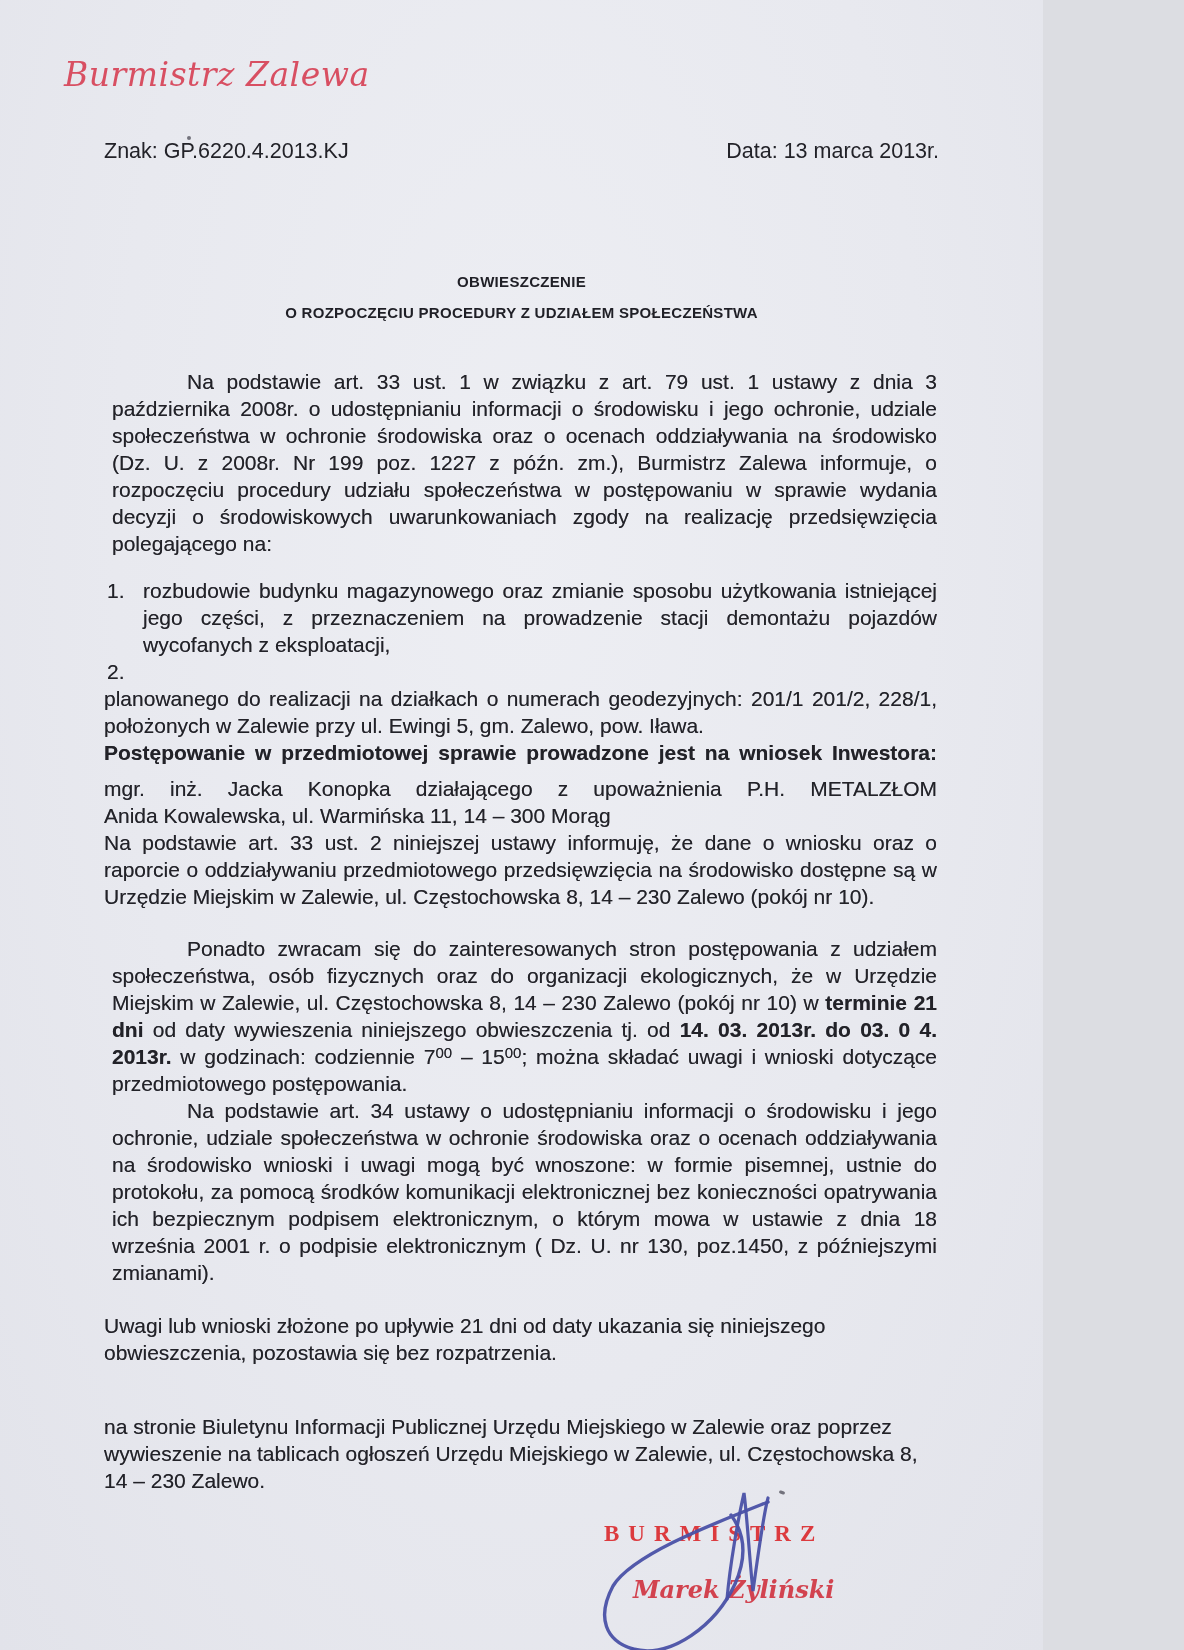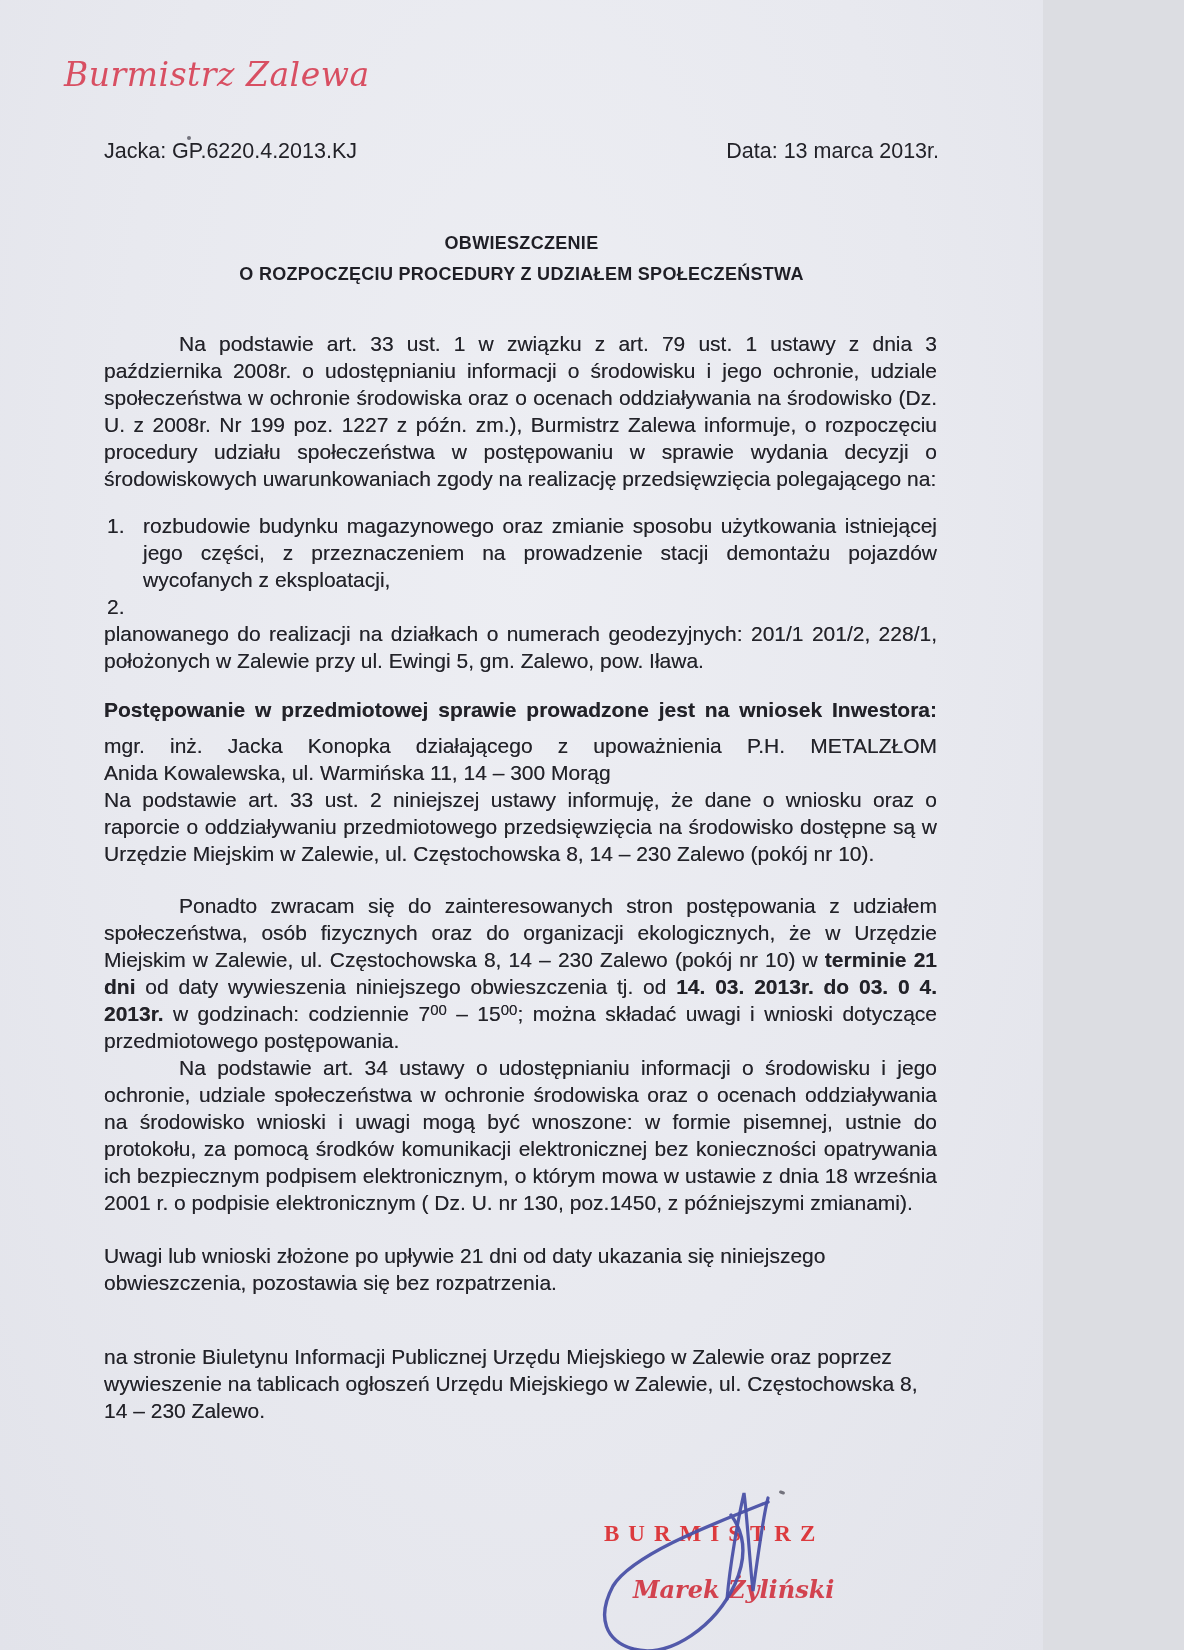--- a/index.html
+++ b/index.html
@@ -27,40 +27,40 @@
   }
   
   .meta-row{
     display:flex;justify-content:space-between;
     margin:44px 104px 0 104px;
     font-size:21.5px;line-height:26px;
     color:#222228;
   }
   
   .title-block{
-    margin-top:64px;
+    margin-top:102px;
     text-align:center;
     font-weight:bold;
-    font-size:18px;
+    font-size:15px;
     line-height:31px;
     letter-spacing:0.3px;
     color:#1f1f26;
   }
   
   .content{
     margin:40px 106px 0 104px;
     font-size:21px;
     line-height:27px;
     color:#222228;
     text-shadow:0 0 0.5px rgba(34,34,44,.55);
   }
   .blk{margin:0;}
   .just{text-align:justify;}
   .jlast{text-align-last:justify;}
-  .ind75{text-indent:75px;}
+  .ind75{text-indent:75px;margin-left:8px;}
   .ind25{text-indent:25px;}
   .content b{font-weight:bold;}
   .content sup{font-size:15px;line-height:0;vertical-align:6px;}
   .list{margin:0;}
   .li{position:relative;padding-left:39px;text-align:justify;}
   .li .num{position:absolute;left:3px;top:0;text-indent:0;}
   
   .sig-stamp{
     position:absolute;left:604px;top:1521px;
     font-family:"Liberation Serif", serif;
@@ -85,37 +85,37 @@
   .dot-b{left:779px;top:1491px;width:6px;height:3px;border-radius:2px;transform:rotate(20deg);}
 </style>
 </head>
 <body>
 
 <div class="page">
 
   <div class="letterhead">Burmistrz Zalewa</div>
 
   <div class="meta-row">
-    <span>Jacka: GP.6220.4.2013.KJ</span>
+    <span>Znak: GP.6220.4.2013.KJ</span>
     <span>Data: 13 marca 2013r.</span>
   </div>
 
   <div class="title-block">
     <div>OBWIESZCZENIE</div>
     <div>O ROZPOCZĘCIU PROCEDURY Z UDZIAŁEM SPOŁECZEŃSTWA</div>
   </div>
 
   <div class="content" id="doc-body">
       <p class="blk just ind75" style="margin-top: 0px;"><span>Na podstawie art. 33 ust. 1 w związku z art. 79 ust. 1 ustawy z dnia 3 października 2008r. o udostępnianiu informacji o środowisku i jego ochronie, udziale społeczeństwa w ochronie środowiska oraz o ocenach oddziaływania na środowisko (Dz. U. z 2008r. Nr 199 poz. 1227 z późn. zm.), Burmistrz Zalewa informuje, o rozpoczęciu procedury udziału społeczeństwa w postępowaniu w sprawie wydania decyzji o środowiskowych uwarunkowaniach zgody na realizację przedsięwzięcia polegającego na:</span></p>
       <div class="list" style="margin-top: 20px;">
         <div class="li"><span class="num">1.</span><span>rozbudowie budynku magazynowego oraz zmianie sposobu użytkowania istniejącej jego części, z przeznaczeniem na prowadzenie stacji demontażu pojazdów wycofanych z eksploatacji,</span></div>
         <div class="li"><span class="num">2.</span></div>
       </div>
       <p class="blk just" style="margin-top: 27px;"><span>planowanego do realizacji na działkach o numerach geodezyjnych: 201/1 201/2, 228/1, położonych w Zalewie przy ul. Ewingi 5, gm. Zalewo, pow. Iława.</span></p>
-      <p class="blk just jlast" style="margin-top: 22px;"><b>Postępowanie w przedmiotowej sprawie prowadzone jest na wniosek Inwestora:</b></p>
+      <p class="blk just jlast" style=""><b>Postępowanie w przedmiotowej sprawie prowadzone jest na wniosek Inwestora:</b></p>
       <p class="blk just jlast" style="margin-top: 9px;"><span>mgr. inż. Jacka Konopka działającego z upoważnienia P.H. METALZŁOM</span></p>
       <p class="blk " style="margin-top: 0px;"><span>Anida Kowalewska, ul. Warmińska 11, 14 – 300 Morąg</span></p>
       <p class="blk just" style=""><span>Na podstawie art. 33 ust. 2 niniejszej ustawy informuję, że dane o wniosku oraz o raporcie o oddziaływaniu przedmiotowego przedsięwzięcia na środowisko dostępne są w Urzędzie Miejskim w Zalewie, ul. Częstochowska 8, 14 – 230 Zalewo (pokój nr 10).</span></p>
       <p class="blk just ind75" style="margin-top: 25px;"><span>Ponadto zwracam się do zainteresowanych stron postępowania z udziałem społeczeństwa, osób fizycznych oraz do organizacji ekologicznych, że w Urzędzie Miejskim w Zalewie, ul. Częstochowska 8, 14 – 230 Zalewo (pokój nr 10) w </span><b>terminie 21 dni</b><span> od daty wywieszenia niniejszego obwieszczenia tj. od </span><b>14. 03. 2013r. do 03. 0 4. 2013r.</b><span> w godzinach: codziennie 7</span><sup>00</sup><span> – 15</span><sup>00</sup><span>; można składać uwagi i wnioski dotyczące przedmiotowego postępowania.</span></p>
       <p class="blk just ind75" style="margin-top: 0px;"><span>Na podstawie art. 34 ustawy o udostępnianiu informacji o środowisku i jego ochronie, udziale społeczeństwa w ochronie środowiska oraz o ocenach oddziaływania na środowisko wnioski i uwagi mogą być wnoszone: w formie pisemnej, ustnie do protokołu, za pomocą środków komunikacji elektronicznej bez konieczności opatrywania ich bezpiecznym podpisem elektronicznym, o którym mowa w ustawie z dnia 18 września 2001 r. o podpisie elektronicznym ( Dz. U. nr 130, poz.1450, z późniejszymi zmianami).</span></p>
       <p class="blk " style="margin-top: 26px;"><span>Uwagi lub wnioski złożone po upływie 21 dni od daty ukazania się niniejszego</span><br><span>obwieszczenia, pozostawia się bez rozpatrzenia.</span></p>
       <p class="blk ind25" style="margin-top: 20px;"><br><span>na stronie Biuletynu Informacji Publicznej Urzędu Miejskiego w Zalewie oraz poprzez</span><br><span>wywieszenie na tablicach ogłoszeń Urzędu Miejskiego w Zalewie, ul. Częstochowska 8,</span><br><span>14 – 230 Zalewo.</span></p>
     </div>
 
   <div class="sig-stamp">BURMISTRZ</div>

